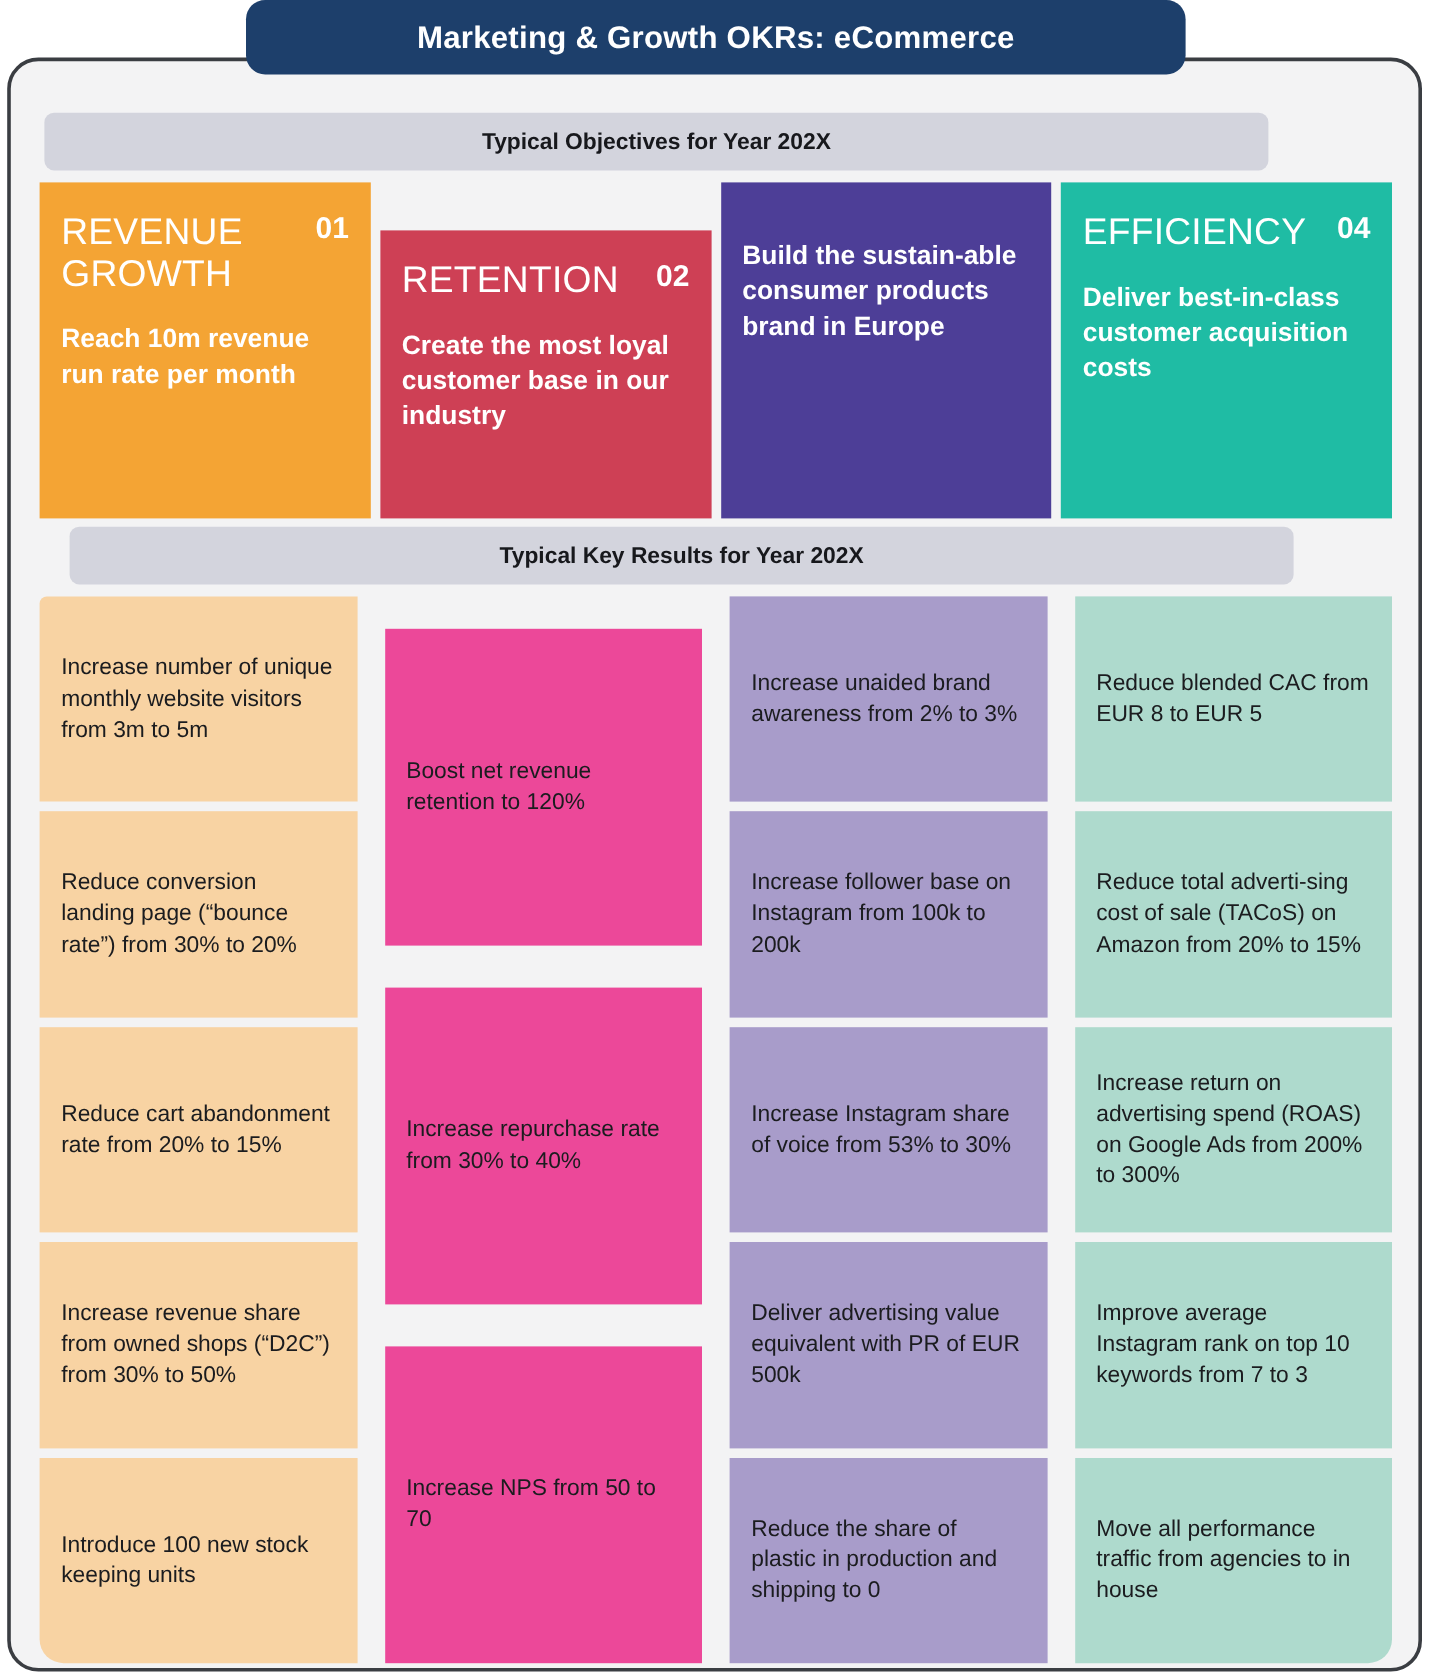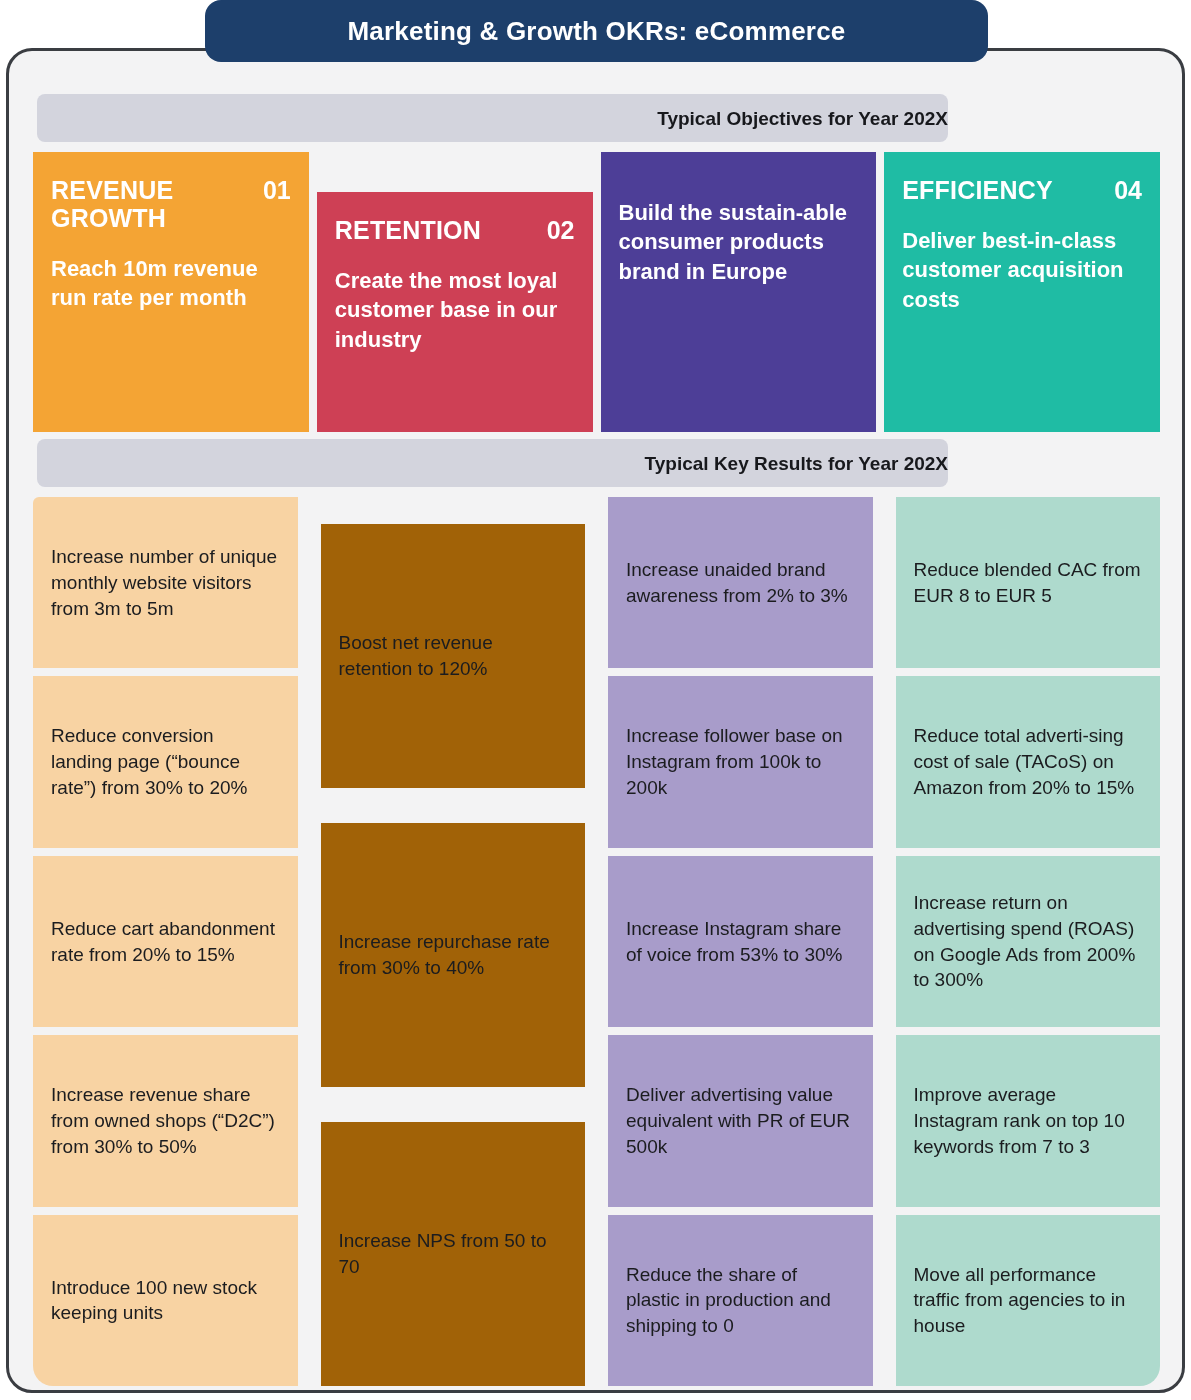--- a/index.html
+++ b/index.html
@@ -52,36 +52,36 @@
     background: #f3f3f4;
     border: 3px solid #3a3d42;
     border-radius: 26px;
     overflow: hidden;
   }
 
   
   .section-bar {
     position: absolute;
     left: 28px;
-    width: 911px;
+    width: 1020px;
     height: 48px;
     background: #d3d4dd;
     border-radius: 8px;
     display: flex;
     align-items: center;
-    justify-content: flex-end;
+    justify-content: center;
   }
   .section-bar .section-label {
     color: #17181c;
     font-size: 19px;
     font-weight: bold;
     line-height: 1;
   }
   #objectives-bar { top: 43px; }
-  #keyresults-bar  { top: 388px; }
+  #keyresults-bar  { top: 388px; margin-left: 21px; }
 
   
   .objectives-row {
     position: absolute;
     left: 24px;
     top: 101px;
     width: 1127px;
     height: 280px;
     display: flex;
     gap: 8px;
@@ -93,22 +93,22 @@
     flex-direction: column;
   }
   .obj-head {
     display: flex;
     align-items: flex-start;
     justify-content: space-between;
     gap: 10px;
   }
   .obj-title {
     color: #ffffff;
-    font-size: 25px;
-    font-weight: bold;
+    font-size: 31px;
+    font-weight: normal;
     line-height: 1.12;
     letter-spacing: 0.2px;
     text-transform: uppercase;
   }
   .obj-num {
     color: #ffffff;
     font-size: 25px;
     font-weight: bold;
     line-height: 1.12;
     flex: 0 0 auto;
@@ -148,21 +148,21 @@
     display: flex;
     align-items: center;
     color: #1b1c1f;
     font-size: 19px;
     line-height: 1.36;
   }
   .kr-card .kr-text { display: block; }
 
   
   .soft-orange { background: #f8d3a3; }
-  .soft-red    { background: #a16207; margin-top: 27px; }
+  .soft-red    { background: #ec4899; margin-top: 27px; }
   .soft-purple { background: #a89cca; justify-content: center; }
   .soft-teal   { background: #aedacd; }
 
   
   .w1 { flex: 1 1 0; }
 
   
   .kr-col:first-child .kr-card:first-child { border-top-left-radius: 6px; }
   .kr-col:first-child .kr-card:last-child  { border-bottom-left-radius: 20px; align-items: center; }
   .kr-col:last-child  .kr-card:last-child  { border-bottom-right-radius: 20px; }

